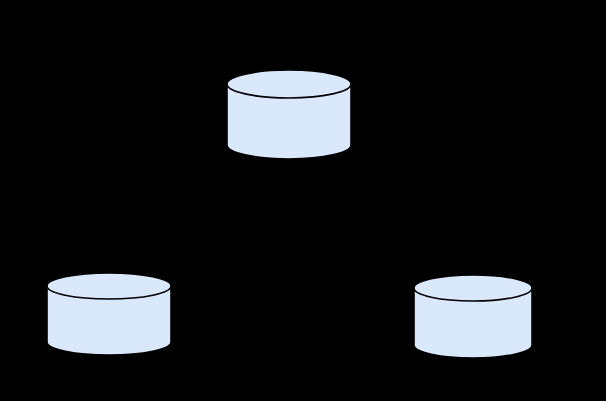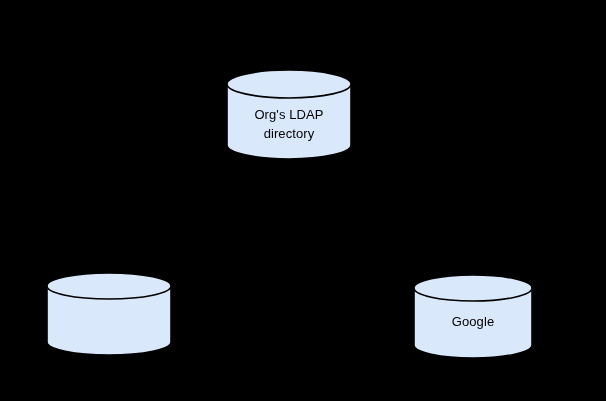--- a/index.html
+++ b/index.html
@@ -82,32 +82,29 @@
 </head>
 <body>
 
 <div id="canvas">
 
   <div class="cylinder" id="cyl-ldap">
     <svg viewBox="0 0 126 91" preserveAspectRatio="none">
       <path d="M 1 15 L 1 76 A 62 14 0 0 0 125 76 L 125 15 Z" fill="#dae8fc" stroke="#000000" stroke-width="1.6" stroke-linejoin="round"></path>
       <ellipse cx="63" cy="15" rx="62" ry="14" fill="#dae8fc" stroke="#000000" stroke-width="1.6"></ellipse>
     </svg>
-    <div class="cyl-label">Org's LDAP
-directory</div>
   </div>
 
   <div class="cylinder" id="cyl-emm">
     <svg viewBox="0 0 126 84" preserveAspectRatio="none">
       <path d="M 1 14 L 1 70 A 62 13 0 0 0 125 70 L 125 14 Z" fill="#dae8fc" stroke="#000000" stroke-width="1.6" stroke-linejoin="round"></path>
       <ellipse cx="63" cy="14" rx="62" ry="13" fill="#dae8fc" stroke="#000000" stroke-width="1.6"></ellipse>
     </svg>
   </div>
 
   <div class="cylinder" id="cyl-google">
     <svg viewBox="0 0 120 83" preserveAspectRatio="none">
       <path d="M 1 13 L 1 70 A 59 13 0 0 0 119 70 L 119 13 Z" fill="#dae8fc" stroke="#000000" stroke-width="1.6" stroke-linejoin="round"></path>
       <ellipse cx="60" cy="13" rx="59" ry="13" fill="#dae8fc" stroke="#000000" stroke-width="1.6"></ellipse>
     </svg>
-    <div class="cyl-label">Google</div>
   </div>
 
 </div>
 
 </body></html>

